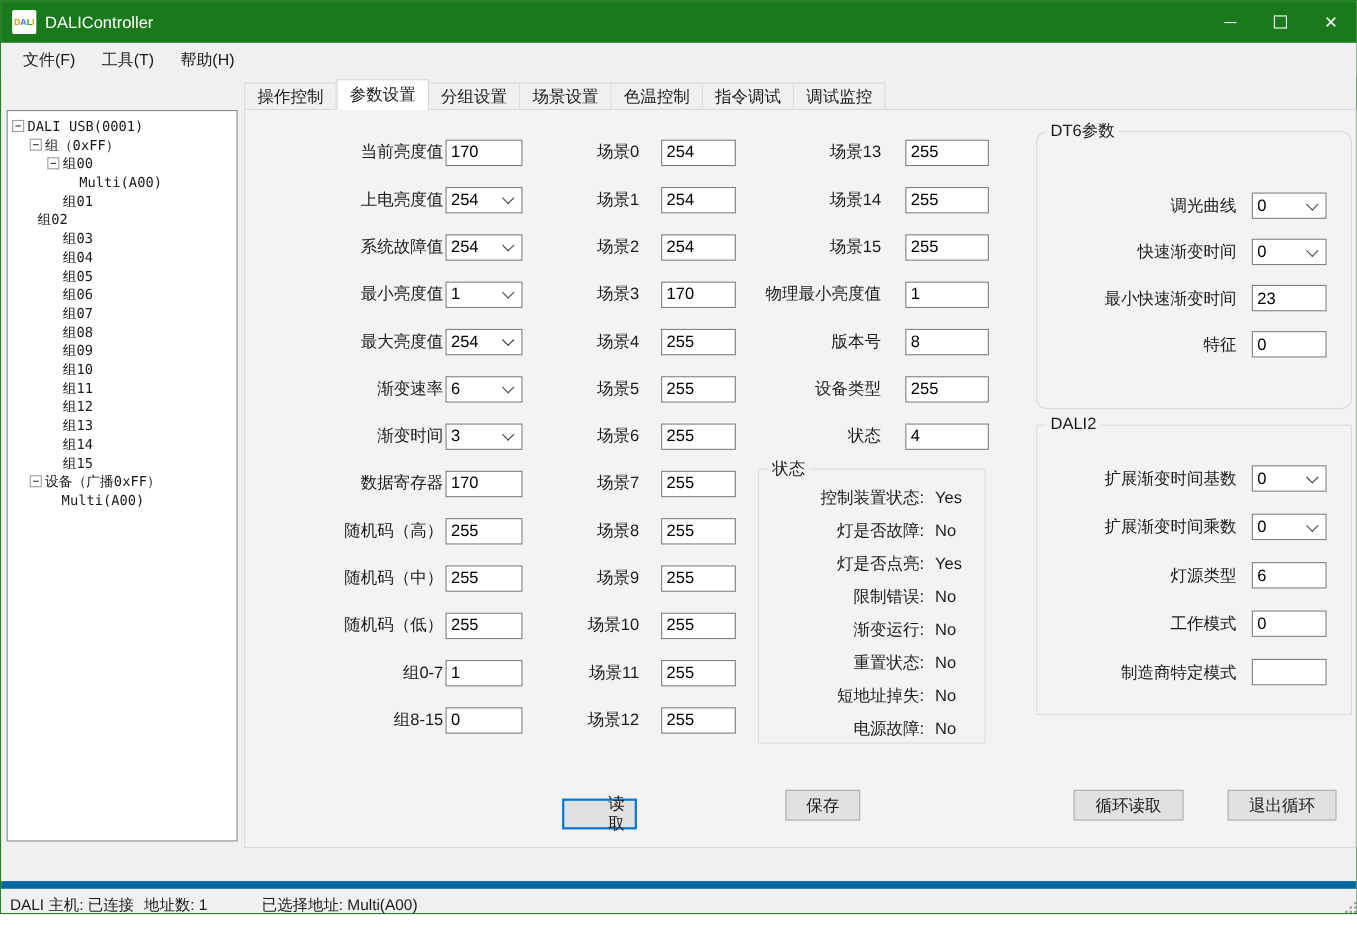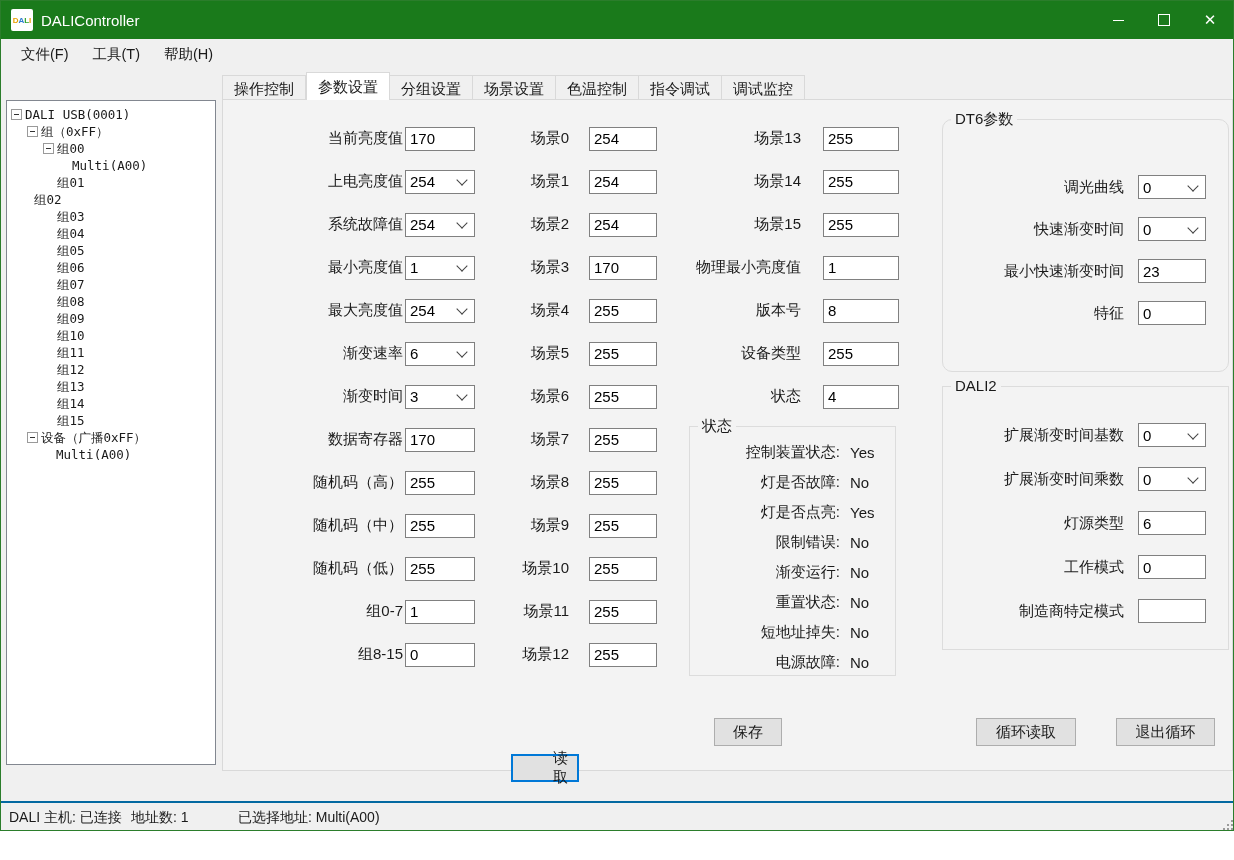--- a/index.html
+++ b/index.html
@@ -39,21 +39,21 @@
   .frow{display:flex;align-items:center;height:43px;}
   .lbl{font-size:15px;text-align:right;white-space:nowrap;}
   .tb{height:24px;border:1px solid #808080;background:#fff;box-sizing:border-box;font-family:"Liberation Sans","DejaVu Sans",sans-serif;font-size:15px;padding:0 4px;color:#000;}
   .combo{height:24px;border:1px solid #808080;background:#fff;box-sizing:border-box;display:flex;align-items:center;font-size:15px;padding-left:4px;color:#000;}
   .combo .val{flex:1;}
   .chev{width:7px;height:7px;border-right:1.4px solid #444;border-bottom:1.4px solid #444;transform:rotate(45deg);margin:-3px 8px 0 0;flex:none;}
 
   .col1{position:absolute;left:6px;top:17px;}
   .col1 .lbl{width:174px;margin-right:2px;}
   .col1 .tb,.col1 .combo{width:70px;}
-  .col2{position:absolute;left:256px;top:17px;}
+  .col2{position:absolute;left:268px;top:17px;}
   .col2 .lbl{width:90px;margin-right:20px;}
   .col2 .tb{width:68px;}
   .col3{position:absolute;left:438px;top:17px;}
   .col3 .lbl{width:140px;margin-right:22px;}
   .col3 .tb{width:76px;}
 
   .gbox{position:absolute;border:1px solid #dcdcdc;box-sizing:border-box;}
   .gtitle{position:absolute;top:-10px;left:8px;background:#f3f3f3;padding:0 4px;font-size:15px;}
 
   .statusbox{left:466px;top:326px;width:207px;height:250px;padding-top:10px;}
@@ -70,21 +70,21 @@
   .grow .tb,.grow .combo{width:68px;}
 
   .btn{position:absolute;height:28px;background:#e1e1e1;border:1px solid #adadad;box-sizing:border-box;font-size:15px;display:flex;align-items:center;justify-content:center;}
   .btn.focused{border:2px solid #0078d7;background:#e5f1fb00;background:#e1e1e1;}
 
   .strip{position:absolute;left:0;top:770px;right:0;height:30px;background:#ececec;border-top:1px solid #d9d9d9;box-sizing:border-box;}
   .cbxwrap{position:absolute;left:893px;top:6px;display:flex;align-items:center;}
   .cbx{width:15px;height:15px;border:1px solid #333;background:#fff;box-sizing:border-box;margin-right:5px;}
   .cbxlabel{font-size:14.5px;}
 
-  .statusbar{position:absolute;left:0;top:800px;right:0;height:29px;background:#f0f0f0;border-top:2px solid #0369a1;box-sizing:border-box;text-decoration:underline;}
+  .statusbar{position:absolute;left:0;top:800px;right:0;height:29px;background:#f0f0f0;border-top:7px solid #0369a1;box-sizing:border-box;text-decoration:underline;}
   .sbitem{position:absolute;top:6px;font-size:14px;white-space:nowrap;}
   .gripdot{position:absolute;right:0;bottom:0;width:2px;height:2px;background:#9a9a9a;box-shadow:-4px 0 0 #9a9a9a,-8px 0 0 #9a9a9a,0 -4px 0 #9a9a9a,-4px -4px 0 #9a9a9a,0 -8px 0 #9a9a9a;}
 </style>
 </head>
 <body>
 
 <div class="stage">
 <div class="window">
 
   <div class="titlebar">
@@ -440,21 +440,21 @@
       <div class="grow">
             <div class="lbl">工作模式</div>
             <input class="tb" value="0" style="">
           </div>
       <div class="grow">
             <div class="lbl">制造商特定模式</div>
             <input class="tb" value="" style="">
           </div>
     </div>
 
-    <div class="btn focused" style="left:288px;top:654px;width:68px;padding-left:40px;">读取</div>
+    <div class="btn focused" style="left:288px;top:626px;width:68px;padding-left:40px;">读取</div>
     <div class="btn" style="left:491px;top:618px;width:68px;">保存</div>
     <div class="btn" style="left:753px;top:618px;width:100px;">循环读取</div>
     <div class="btn" style="left:893px;top:618px;width:99px;">退出循环</div>
   </div>
 
 
   <div class="statusbar">
     <span class="sbitem" style="left:8px;">DALI 主机: 已连接</span>
     <span class="sbitem" style="left:130px;">地址数: 1</span>
     <span class="sbitem" style="left:237px;">已选择地址: Multi(A00)</span>

